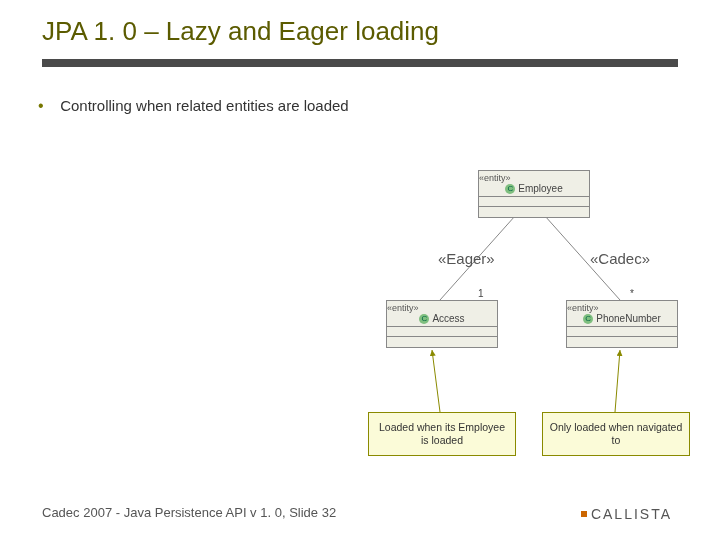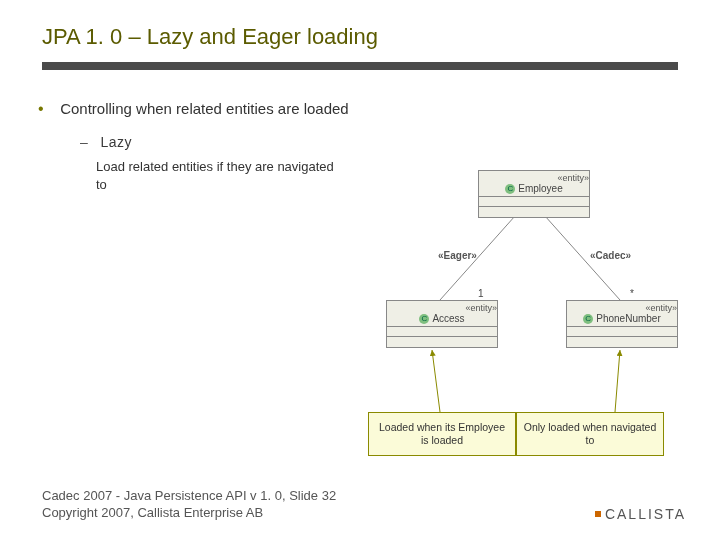--- a/index.html
+++ b/index.html
@@ -5,23 +5,23 @@
   * { margin: 0; padding: 0; box-sizing: border-box; }
   body {
     width: 720px; height: 540px;
     font-family: Verdana, Geneva, sans-serif;
     color: #333;
     background: #fff;
     position: relative;
     overflow: hidden;
   }
   .title {
-    font-size: 22px;
+    font-size: 26px;
     color: #5b5b00;
-    padding: 24px 0 8px 42px;
+    padding: 16px 0 8px 42px;
     font-weight: normal;
   }
   .rule {
     margin: 4px 42px 0 42px;
     height: 8px;
     background: #4a4a4a;
   }
   .content {
     padding: 30px 42px 0 42px;
   }
@@ -50,43 +50,43 @@
     font-size: 10px;
     color: #444;
   }
   .entity {
     position: absolute;
     border: 1px solid #888;
     background: #efefe6;
     width: 112px;
   }
   .entity .stereo {
-    text-align: right; font-size: 9px; color: #555; padding-top: 2px;
+    text-align: left; font-size: 9px; color: #555; padding-top: 2px;
   }
   .entity .name {
     text-align: center; font-size: 10px; padding: 0 0 2px 0;
     border-bottom: 1px solid #888;
   }
   .entity .c-icon {
     display: inline-block; width: 10px; height: 10px; border-radius: 50%;
     background: #7fbf7f; color: #064; font-size: 8px; line-height: 10px;
     text-align: center; margin-right: 3px; vertical-align: middle;
   }
   .entity .compartment { height: 10px; border-bottom: 1px solid #888; }
   .entity .compartment:last-child { border-bottom: none; }
 
   .assoc-label {
-    position: absolute; font-size: 10px; color: #555; font-weight: bold;
+    position: absolute; font-size: 15px; color: #555;
   }
   .mult { position: absolute; font-size: 10px; }
 
   
   .callouts {
     position: absolute; left: 368px; top: 412px; width: 330px;
-    display: flex; 
+    display: flex; gap: 26px;
   }
   .callout {
     border: 1px solid #8a8a00;
     background: #fbfbd8;
     font-size: 10.5px;
     text-align: center;
     padding: 8px 6px;
     width: 148px;
     line-height: 1.25;
   }
@@ -97,21 +97,21 @@
   svg.callout-arrows {
     position: absolute; left: 0; top: 0; width: 720px; height: 540px;
     pointer-events: none;
   }
 
   .footer {
     position: absolute; left: 42px; bottom: 18px;
     font-size: 13px; color: #555; line-height: 1.3;
   }
   .logo {
-    position: absolute; right: 34px; bottom: 18px;
+    position: absolute; right: 48px; bottom: 18px;
     font-family: Arial, sans-serif;
     font-size: 14px; letter-spacing: 2px;
     color: #555;
   }
   .logo .dot {
     display: inline-block; width: 6px; height: 6px;
     background: #cc6600; margin: 0 4px 2px 2px;
   }
 </style>
 </head>
@@ -119,26 +119,20 @@
 
 <h1 class="title">JPA 1. 0 – Lazy and Eager loading</h1>
 <div class="rule"></div>
 
 <div class="content">
   <ul class="main">
     <li>
       <span>Controlling when related entities are loaded</span>
       <ul class="sub">
         <li>
-        </li>
-        <li>
-          <div class="subhead">
-            <span>Lazy</span>
-          </div>
-          <div class="subbody">Load related entities if they are navigated to</div>
         </li>
       </ul>
     </li>
   </ul>
 </div>
 
 <div class="diagram">
   <svg class="connections">
     <line x1="135" y1="46" x2="60" y2="130" stroke="#888" stroke-width="1"></line>
     <line x1="165" y1="46" x2="240" y2="130" stroke="#888" stroke-width="1"></line>
@@ -181,18 +175,17 @@
   <line x1="615" y1="412" x2="620" y2="350" stroke="#8a8a00" stroke-width="1" marker-end="url(#ah)"></line>
 </svg>
 
 <div class="callouts">
   <div class="callout">Loaded when its Employee is loaded</div>
   <div class="callout">Only loaded when navigated to</div>
 </div>
 
 <div class="footer">
   <div>Cadec 2007 - Java Persistence API v 1. 0, Slide 32</div>
-  <div>Copyright 2007, Callista Enterprise AB</div>
 </div>
 
 <div class="logo">
   <span class="dot"></span><span>CALLISTA</span>
 </div>
 
 </body></html>

